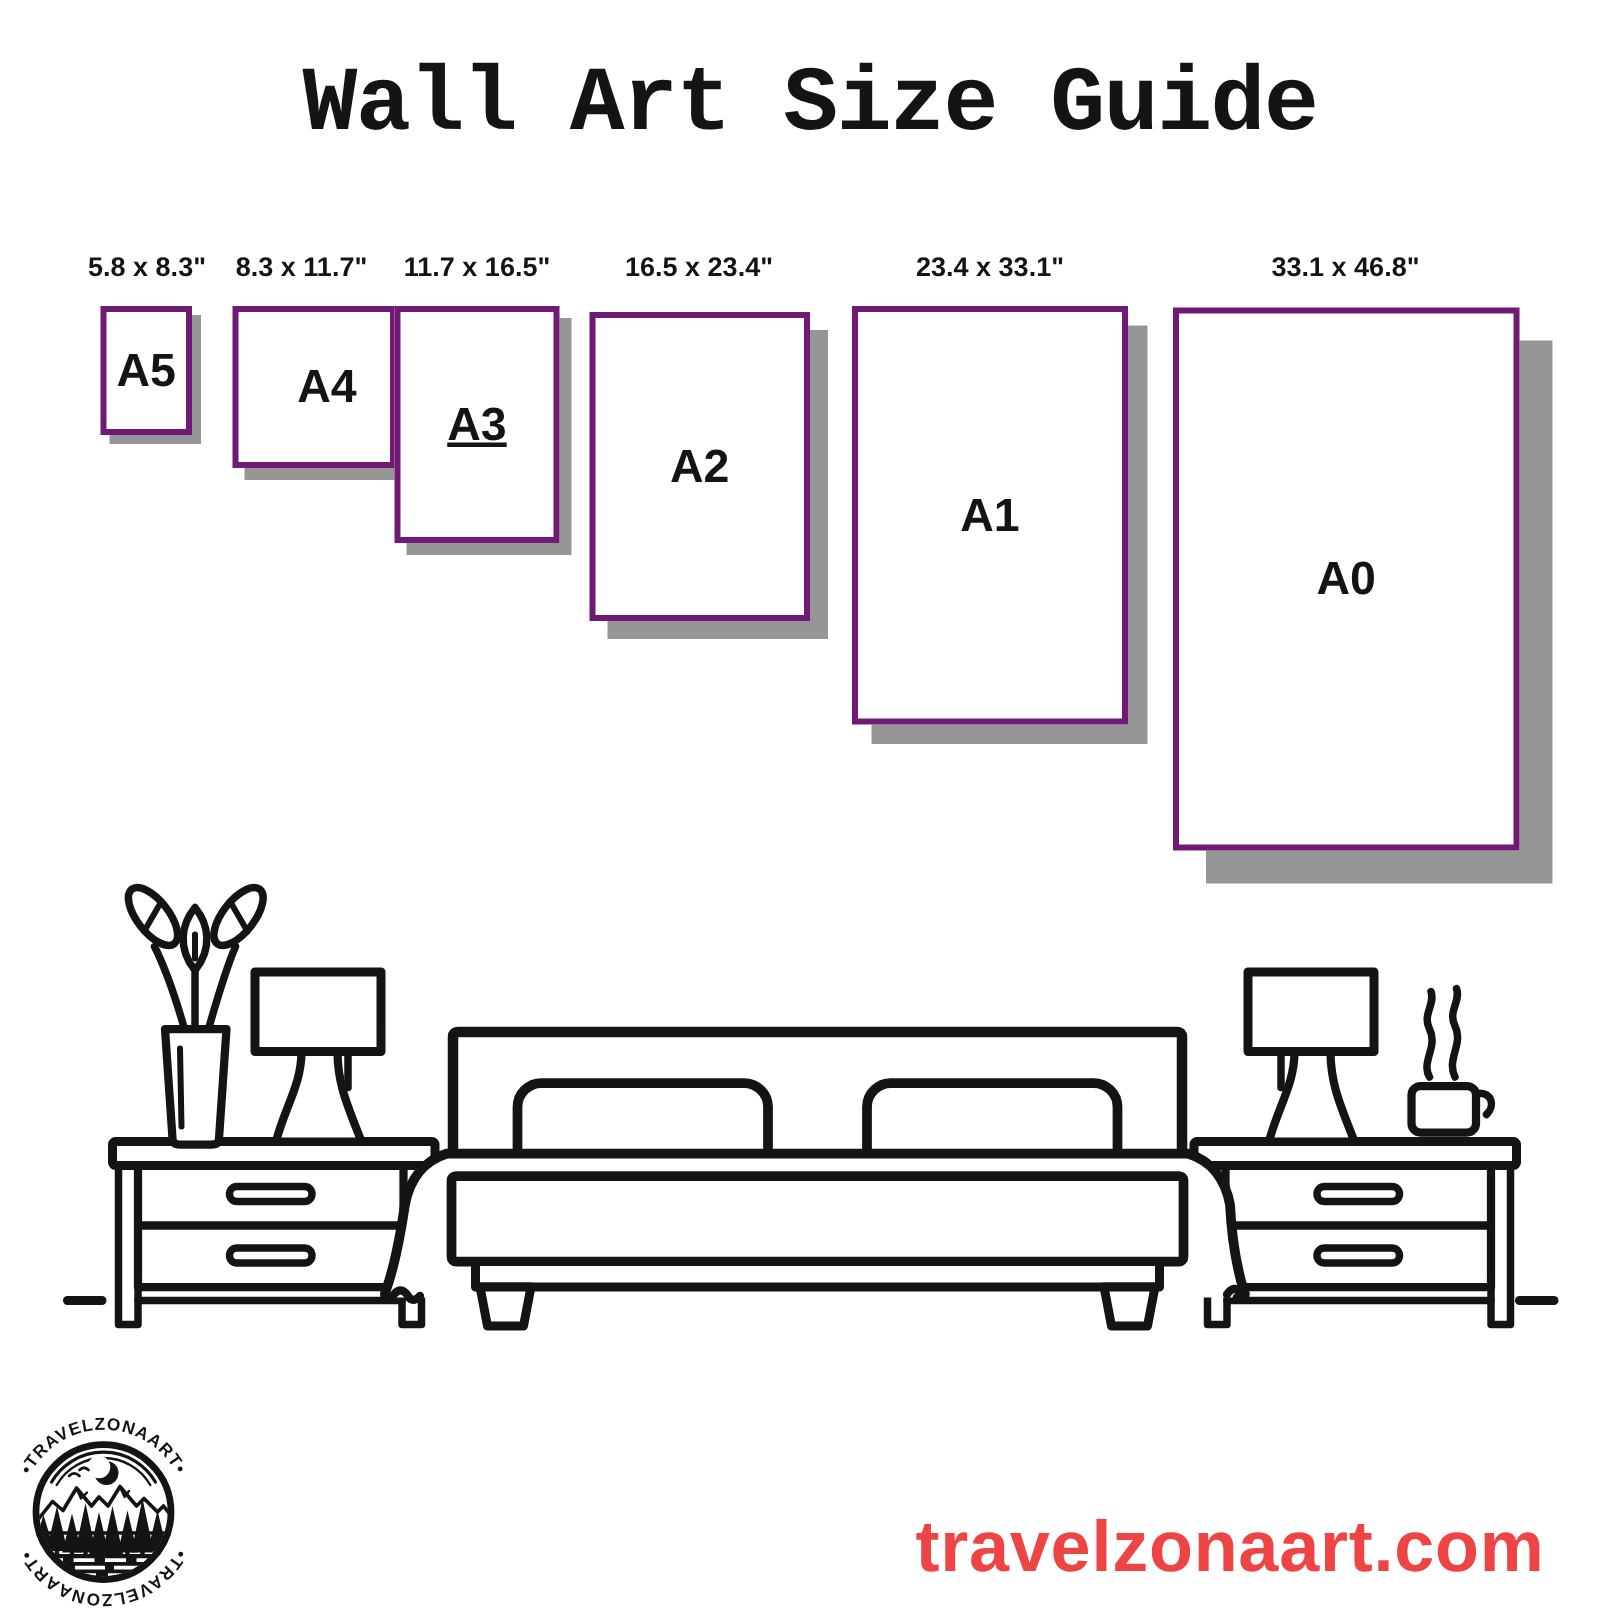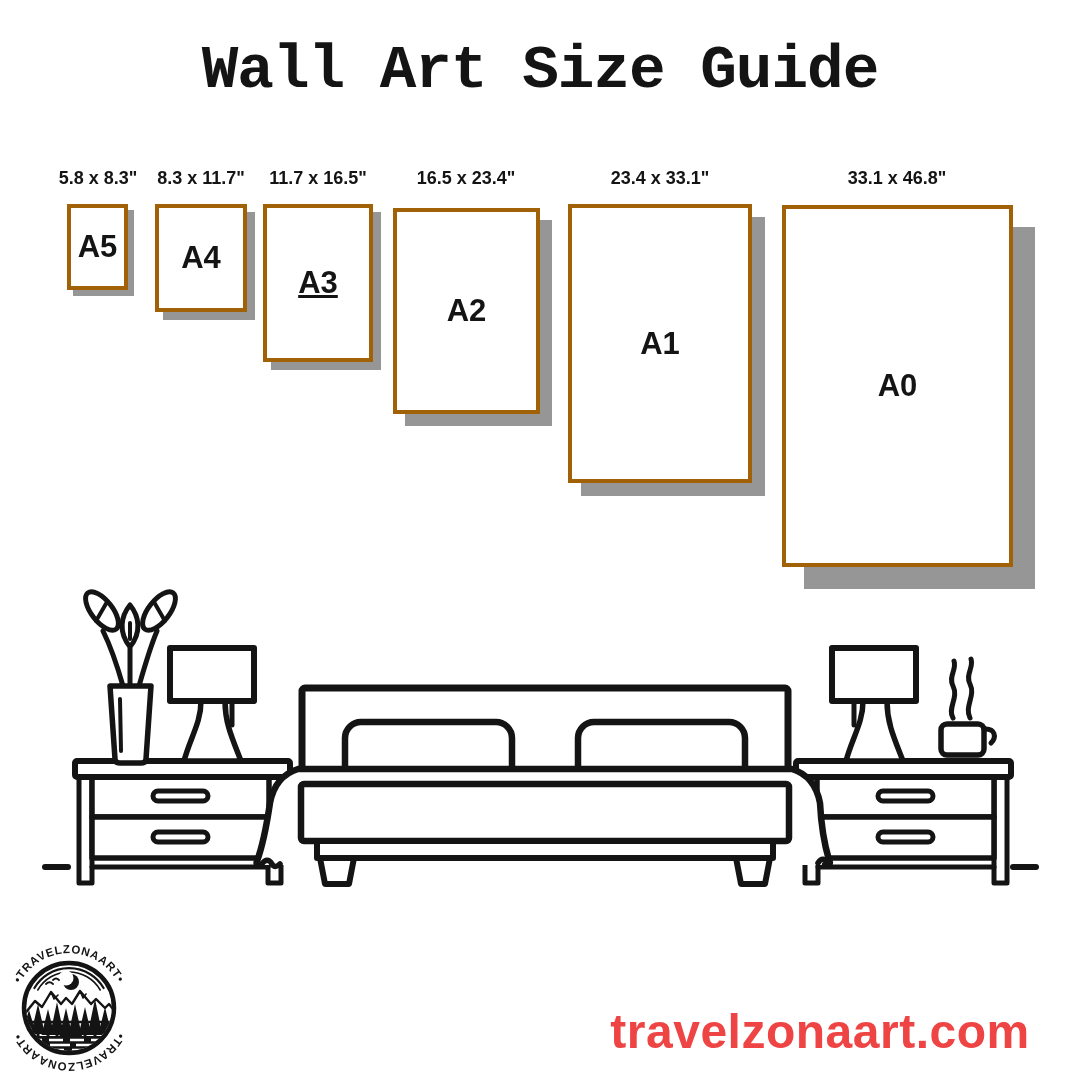--- a/index.html
+++ b/index.html
@@ -2,21 +2,21 @@
 <html><head>
 <meta charset="utf-8">
 <style>
   html,body{margin:0;padding:0;}
   body{width:1080px;height:1080px;position:relative;background:#ffffff;overflow:hidden;
        font-family:"Liberation Sans","DejaVu Sans",sans-serif;color:#141414;}
   .title{position:absolute;left:0;top:36px;width:1080px;text-align:center;
          font-size:61px;font-weight:700;letter-spacing:-1px;color:#141414;font-family:Liberation Mono, monospace;}
   .dims{position:absolute;top:168px;height:24px;font-size:18px;font-weight:700;
         text-align:center;color:#141414;white-space:nowrap;}
-  .box{position:absolute;background:#ffffff;border:4px solid #a16207;
+  .box{position:absolute;background:#ffffff;border:4px solid #701a75;
        display:flex;align-items:center;justify-content:center;}
   .box .letter{font-size:31px;font-weight:700;color:#141414;}
   .url{position:absolute;left:560px;top:1004px;width:520px;text-align:center;
        font-size:48px;font-weight:700;letter-spacing:0.5px;color:#ef4444;}
   svg{position:absolute;}
   .ink{stroke:#141414;fill:none;stroke-linecap:round;stroke-linejoin:round;}
   .inkf{stroke:#141414;fill:#ffffff;stroke-linecap:round;stroke-linejoin:round;}
 </style>
 </head>
 <body>
@@ -26,21 +26,21 @@
 <div class="dims" style="left:27px;width:142px;">5.8 x 8.3"</div>
 <div class="dims" style="left:121px;width:160px;">8.3 x 11.7"</div>
 <div class="dims" style="left:228px;width:180px;">11.7 x 16.5"</div>
 <div class="dims" style="left:376px;width:180px;">16.5 x 23.4"</div>
 <div class="dims" style="left:570px;width:180px;">23.4 x 33.1"</div>
 <div class="dims" style="left:807px;width:180px;">33.1 x 46.8"</div>
 
 <div class="box" style="left:67px;top:204px;width:53px;height:78px;box-shadow:6px 6px 0 0 #969696;">
     <span class="letter">A5</span>
   </div>
-<div class="box" style="left:155px;top:204px;width:84px;height:100px;box-shadow:8px 8px 0 0 #969696;">
+<div class="box" style="left:155px;top:204px;width:84px;height:100px;box-shadow:8px 8px 0 0 #969696;padding-left:17px;">
     <span class="letter">A4</span>
   </div>
 <div class="box" style="left:263px;top:204px;width:102px;height:150px;box-shadow:8px 8px 0 0 #969696;text-decoration:underline;">
     <span class="letter">A3</span>
   </div>
 <div class="box" style="left:393px;top:208px;width:139px;height:198px;box-shadow:12px 12px 0 0 #969696;">
     <span class="letter">A2</span>
   </div>
 <div class="box" style="left:568px;top:204px;width:176px;height:271px;box-shadow:13px 13px 0 0 #969696;text-align:center;">
     <span class="letter">A1</span>

